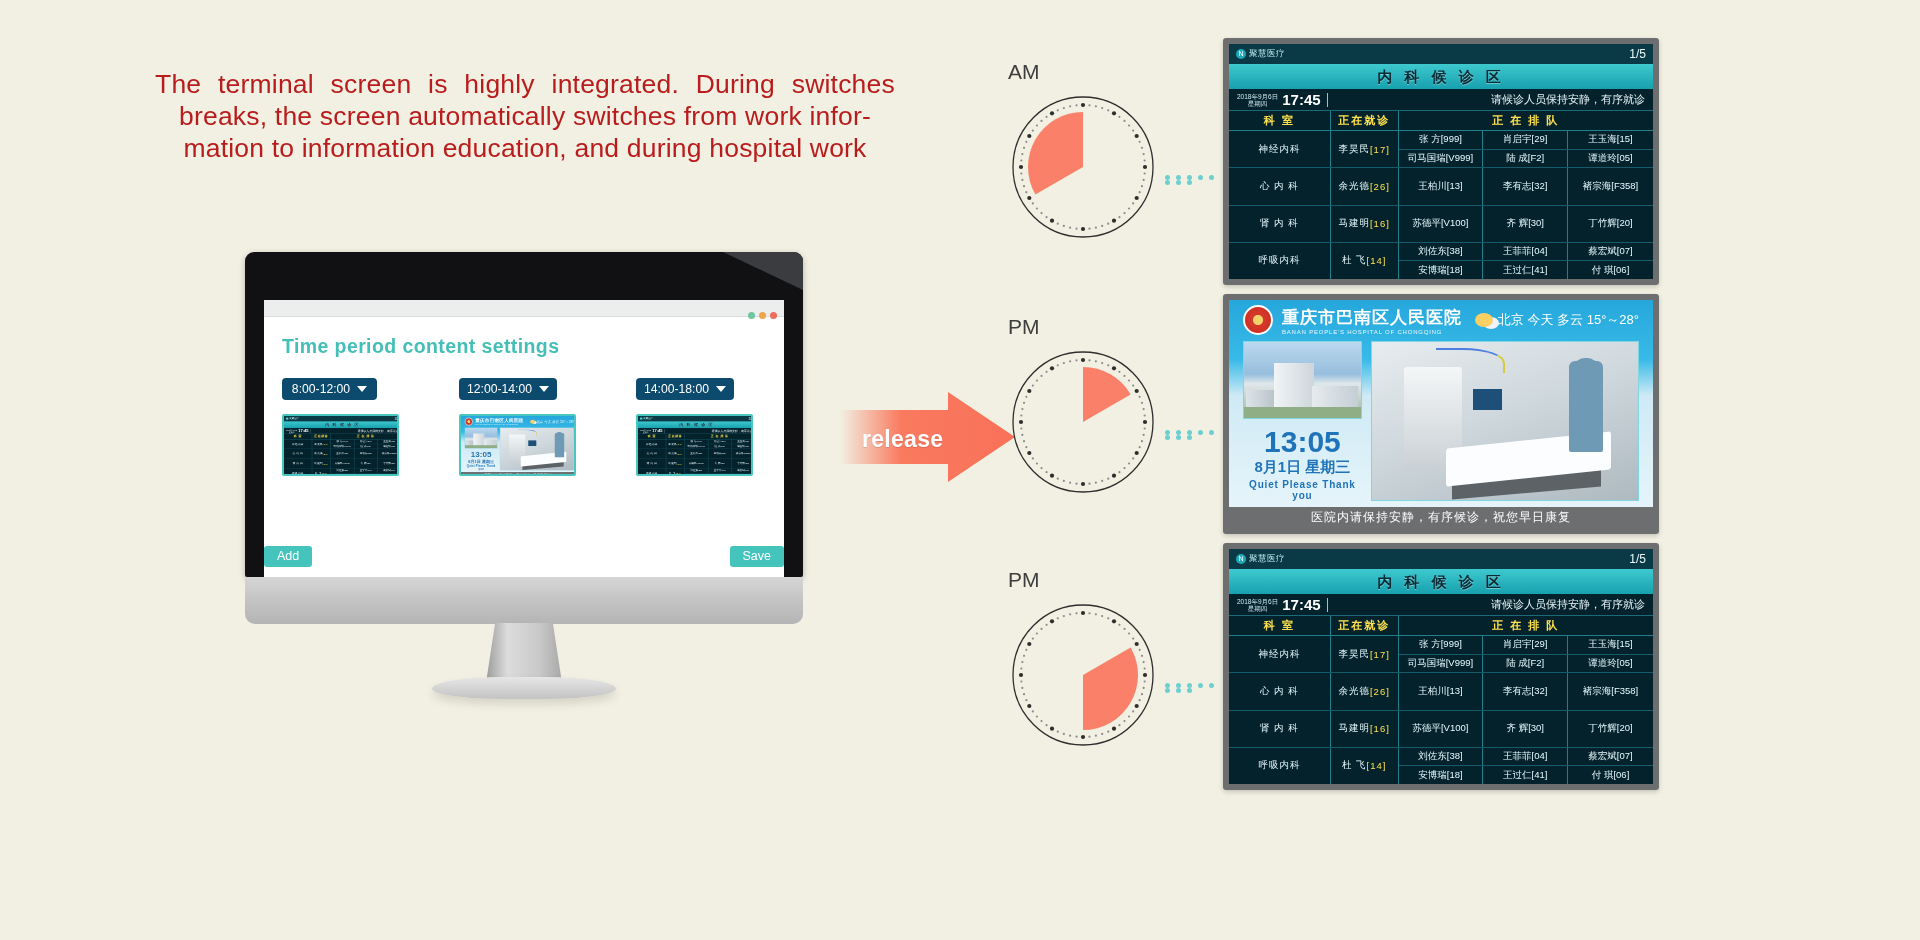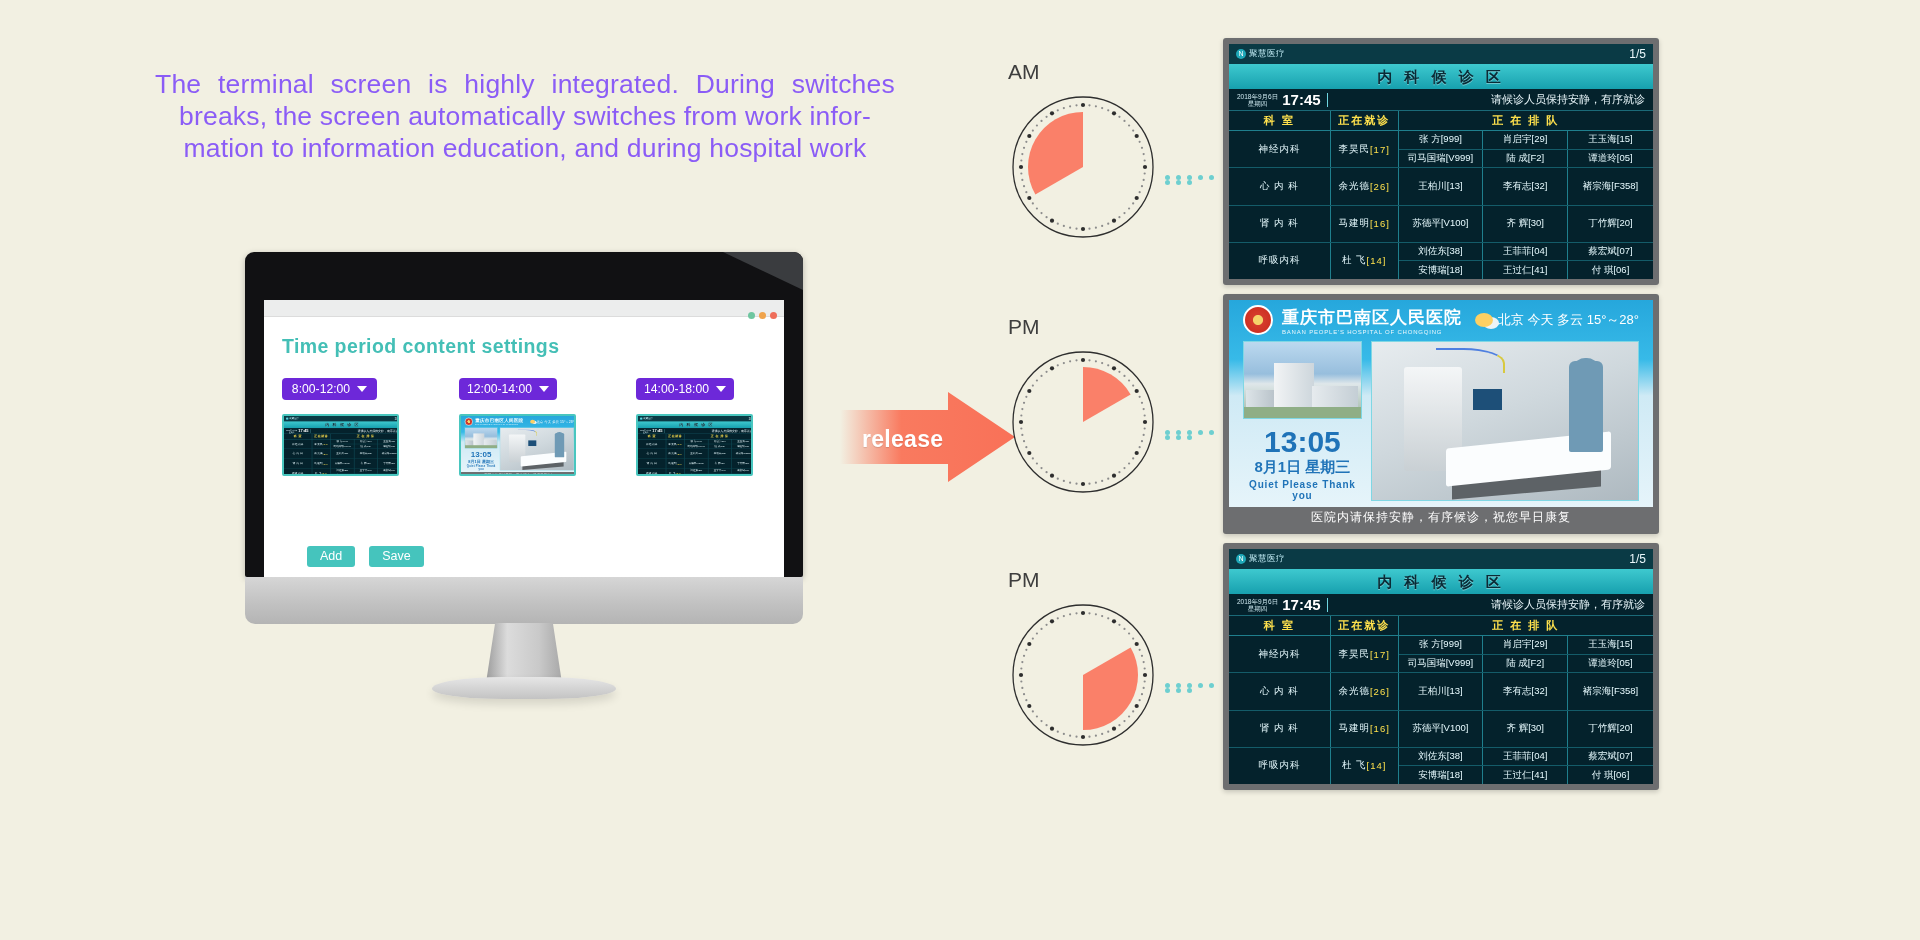--- a/index.html
+++ b/index.html
@@ -6,21 +6,21 @@
   html,body { width:1920px; height:940px; overflow:hidden; }
   body {
     background:#f2f0e2;
     font-family:"Liberation Sans", sans-serif;
     position:relative;
   }
 
   
   #intro {
     position:absolute; left:155px; top:68px; width:740px;
-    color:#8b5cf6; font-size:26.5px; line-height:32px;
+    color:#b91c1c; font-size:26.5px; line-height:32px;
     text-align:justify; text-align-last:center;
     letter-spacing:.2px; font-weight:400;
   }
   #intro .ln { display:block; white-space:nowrap; }
   #intro .ln.j { display:flex; justify-content:space-between; }
 
   
   #monitor { position:absolute; left:245px; top:252px; width:558px; height:390px; }
   .mon-bezel {
     position:absolute; left:0; top:0; width:558px; height:325px;
@@ -42,29 +42,29 @@
   .dots i.g{background:#6ec6a0;} .dots i.o{background:#f0a44d;} .dots i.r{background:#ef6e5b;}
 
   .screen-title {
     color:#44bfb6; font-size:19.5px; font-weight:bold;
     letter-spacing:.4px; margin:18px 0 0 18px;
   }
   .period-row { display:flex; margin:20px 0 0 18px; gap:60px; }
   .period-col { width:117px; }
   .period-btn {
     display:flex; align-items:center; justify-content:center; gap:7px;
-    background:#6d28d9; color:#fff; border-radius:4px;
+    background:#0c4a6e; color:#fff; border-radius:4px;
     height:22px; font-size:12.2px; padding:0 8px; width:max-content;
     min-width:95px;
   }
   .caret { width:0;height:0;border-left:5px solid transparent;border-right:5px solid transparent;border-top:6px solid #fff; }
 
   .thumb { margin-top:14px; width:117px; height:62px; border:2px solid #49c6bf; border-radius:2px; overflow:hidden; }
 
-  .btn-row { position:absolute; bottom:12px; left:0; width:100%; display:flex; justify-content:flex-start; gap:14px;padding-left:43px;}
+  .btn-row { position:absolute; bottom:12px; left:0; width:100%; display:flex; justify-content:space-between; gap:14px;}
   .sm-btn { background:#45c4bd; color:#fff; font-size:12.5px; border-radius:3px; padding:3px 13px 4px; }
 
   .mon-neck-base {
     position:absolute; left:0; top:325px; width:558px; height:47px;
     background:linear-gradient(180deg,#d6d6d6 0%,#c2c2c2 55%,#b4b4b4 100%);
     border-radius:0 0 10px 10px;
   }
   .mon-neck {
     position:absolute; left:50%; margin-left:-38px; top:371px; width:76px; height:60px;
     background:linear-gradient(90deg,#9c9c9c 0%,#dcdcdc 28%,#c9c9c9 70%,#a8a8a8 100%);

